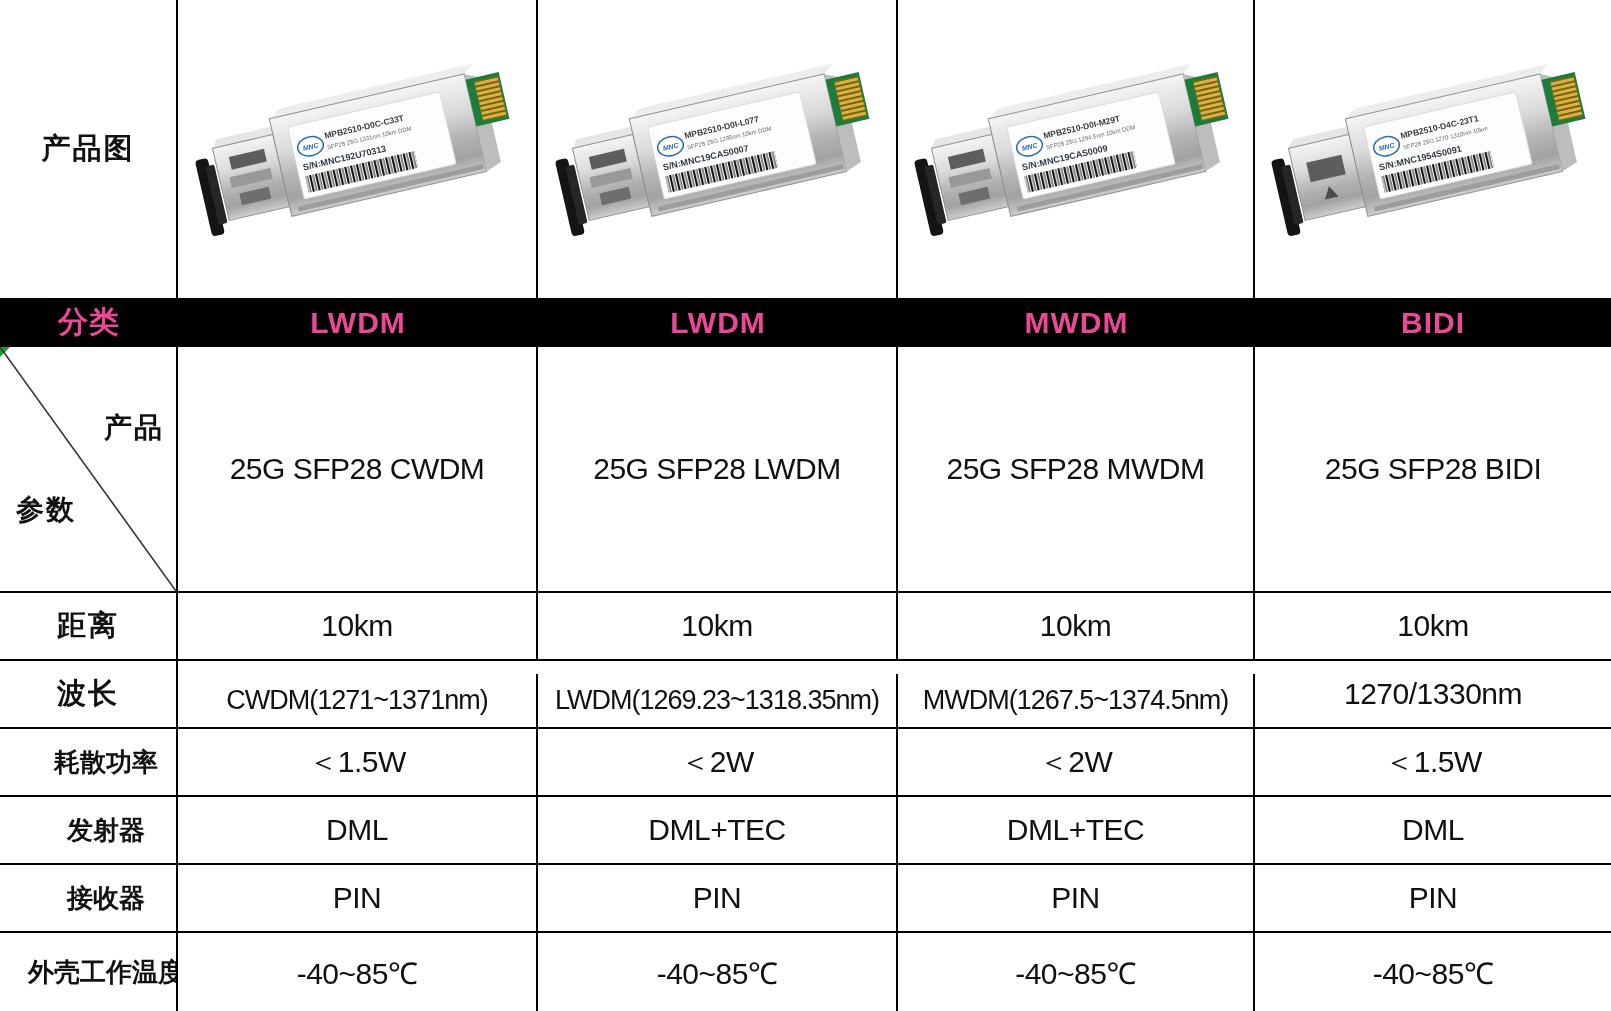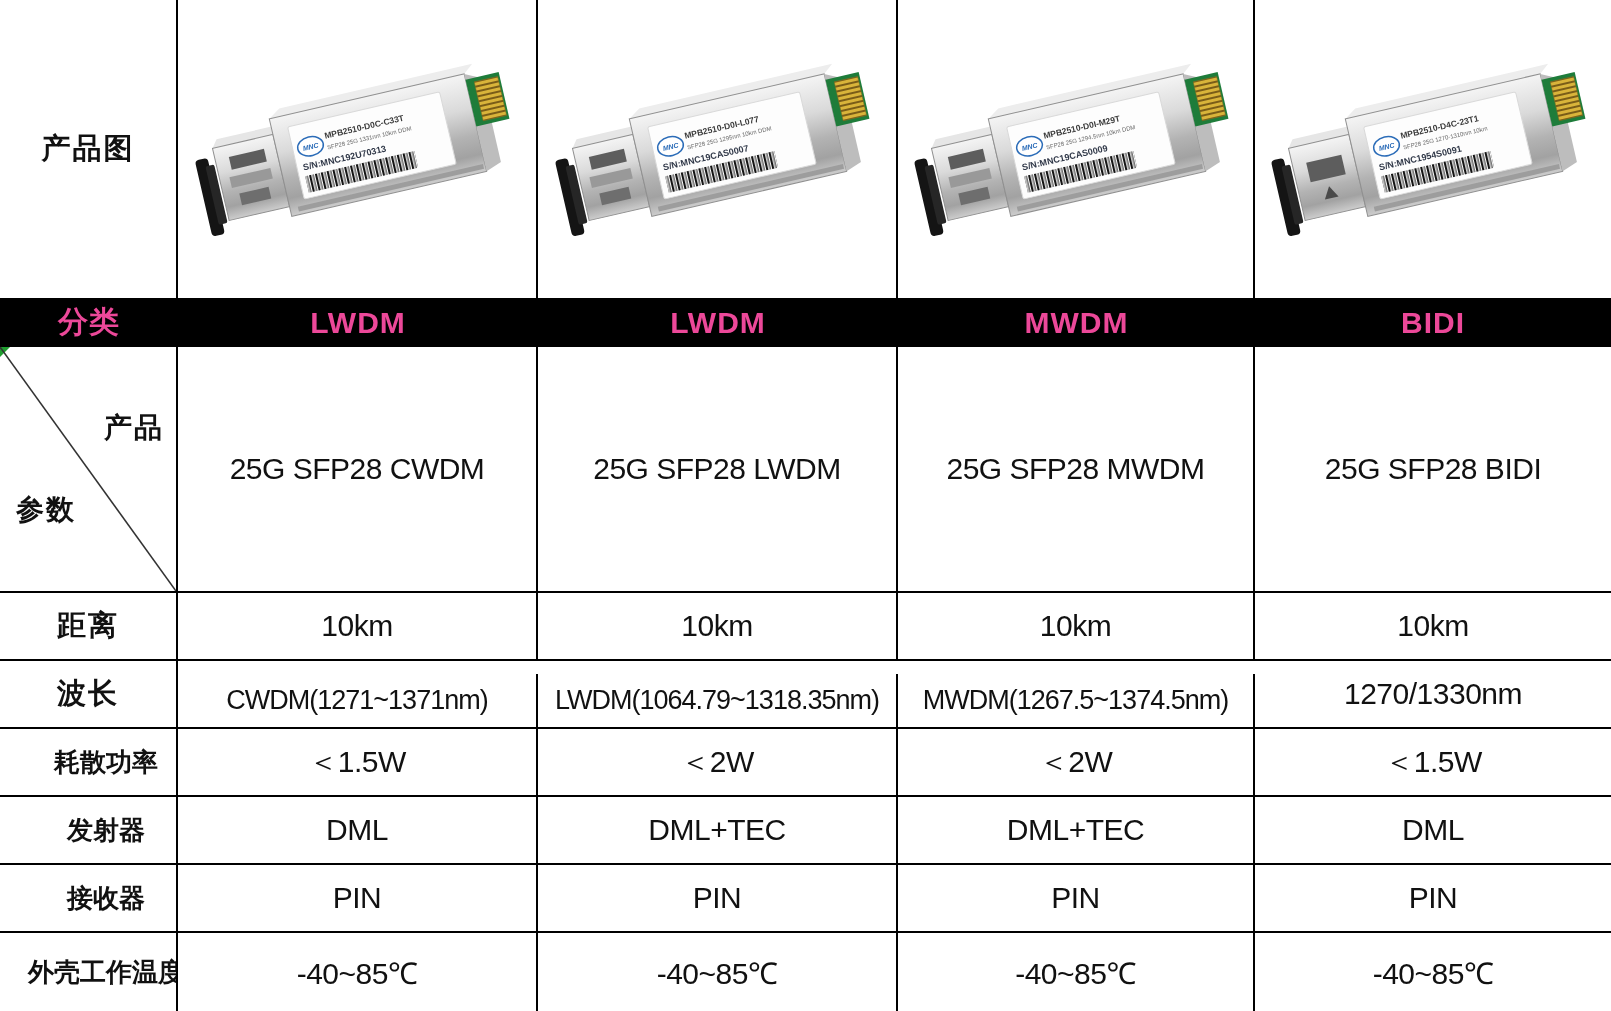--- a/index.html
+++ b/index.html
@@ -183,21 +183,21 @@
   <div class="c bB val">25G SFP28 BIDI</div>
 
   <div class="c bR bB lab">距离</div>
   <div class="c bR bB val">10km</div>
   <div class="c bR bB val">10km</div>
   <div class="c bR bB val">10km</div>
   <div class="c bB val">10km</div>
 
   <div class="c bR bB lab">波长</div>
   <div class="c bR bB val-sm">CWDM(1271~1371nm)</div>
-  <div class="c bR bB val-sm">LWDM(1064.79~1318.35nm)</div>
+  <div class="c bR bB val-sm">LWDM(1269.23~1318.35nm)</div>
   <div class="c bR bB val-sm">MWDM(1267.5~1374.5nm)</div>
   <div class="c bB val">1270/1330nm</div>
 
   <div class="c bR bB lab-sm">耗散功率</div>
   <div class="c bR bB val">＜1.5W</div>
   <div class="c bR bB val">＜2W</div>
   <div class="c bR bB val">＜2W</div>
   <div class="c bB val">＜1.5W</div>
 
   <div class="c bR bB lab-sm">发射器</div>

